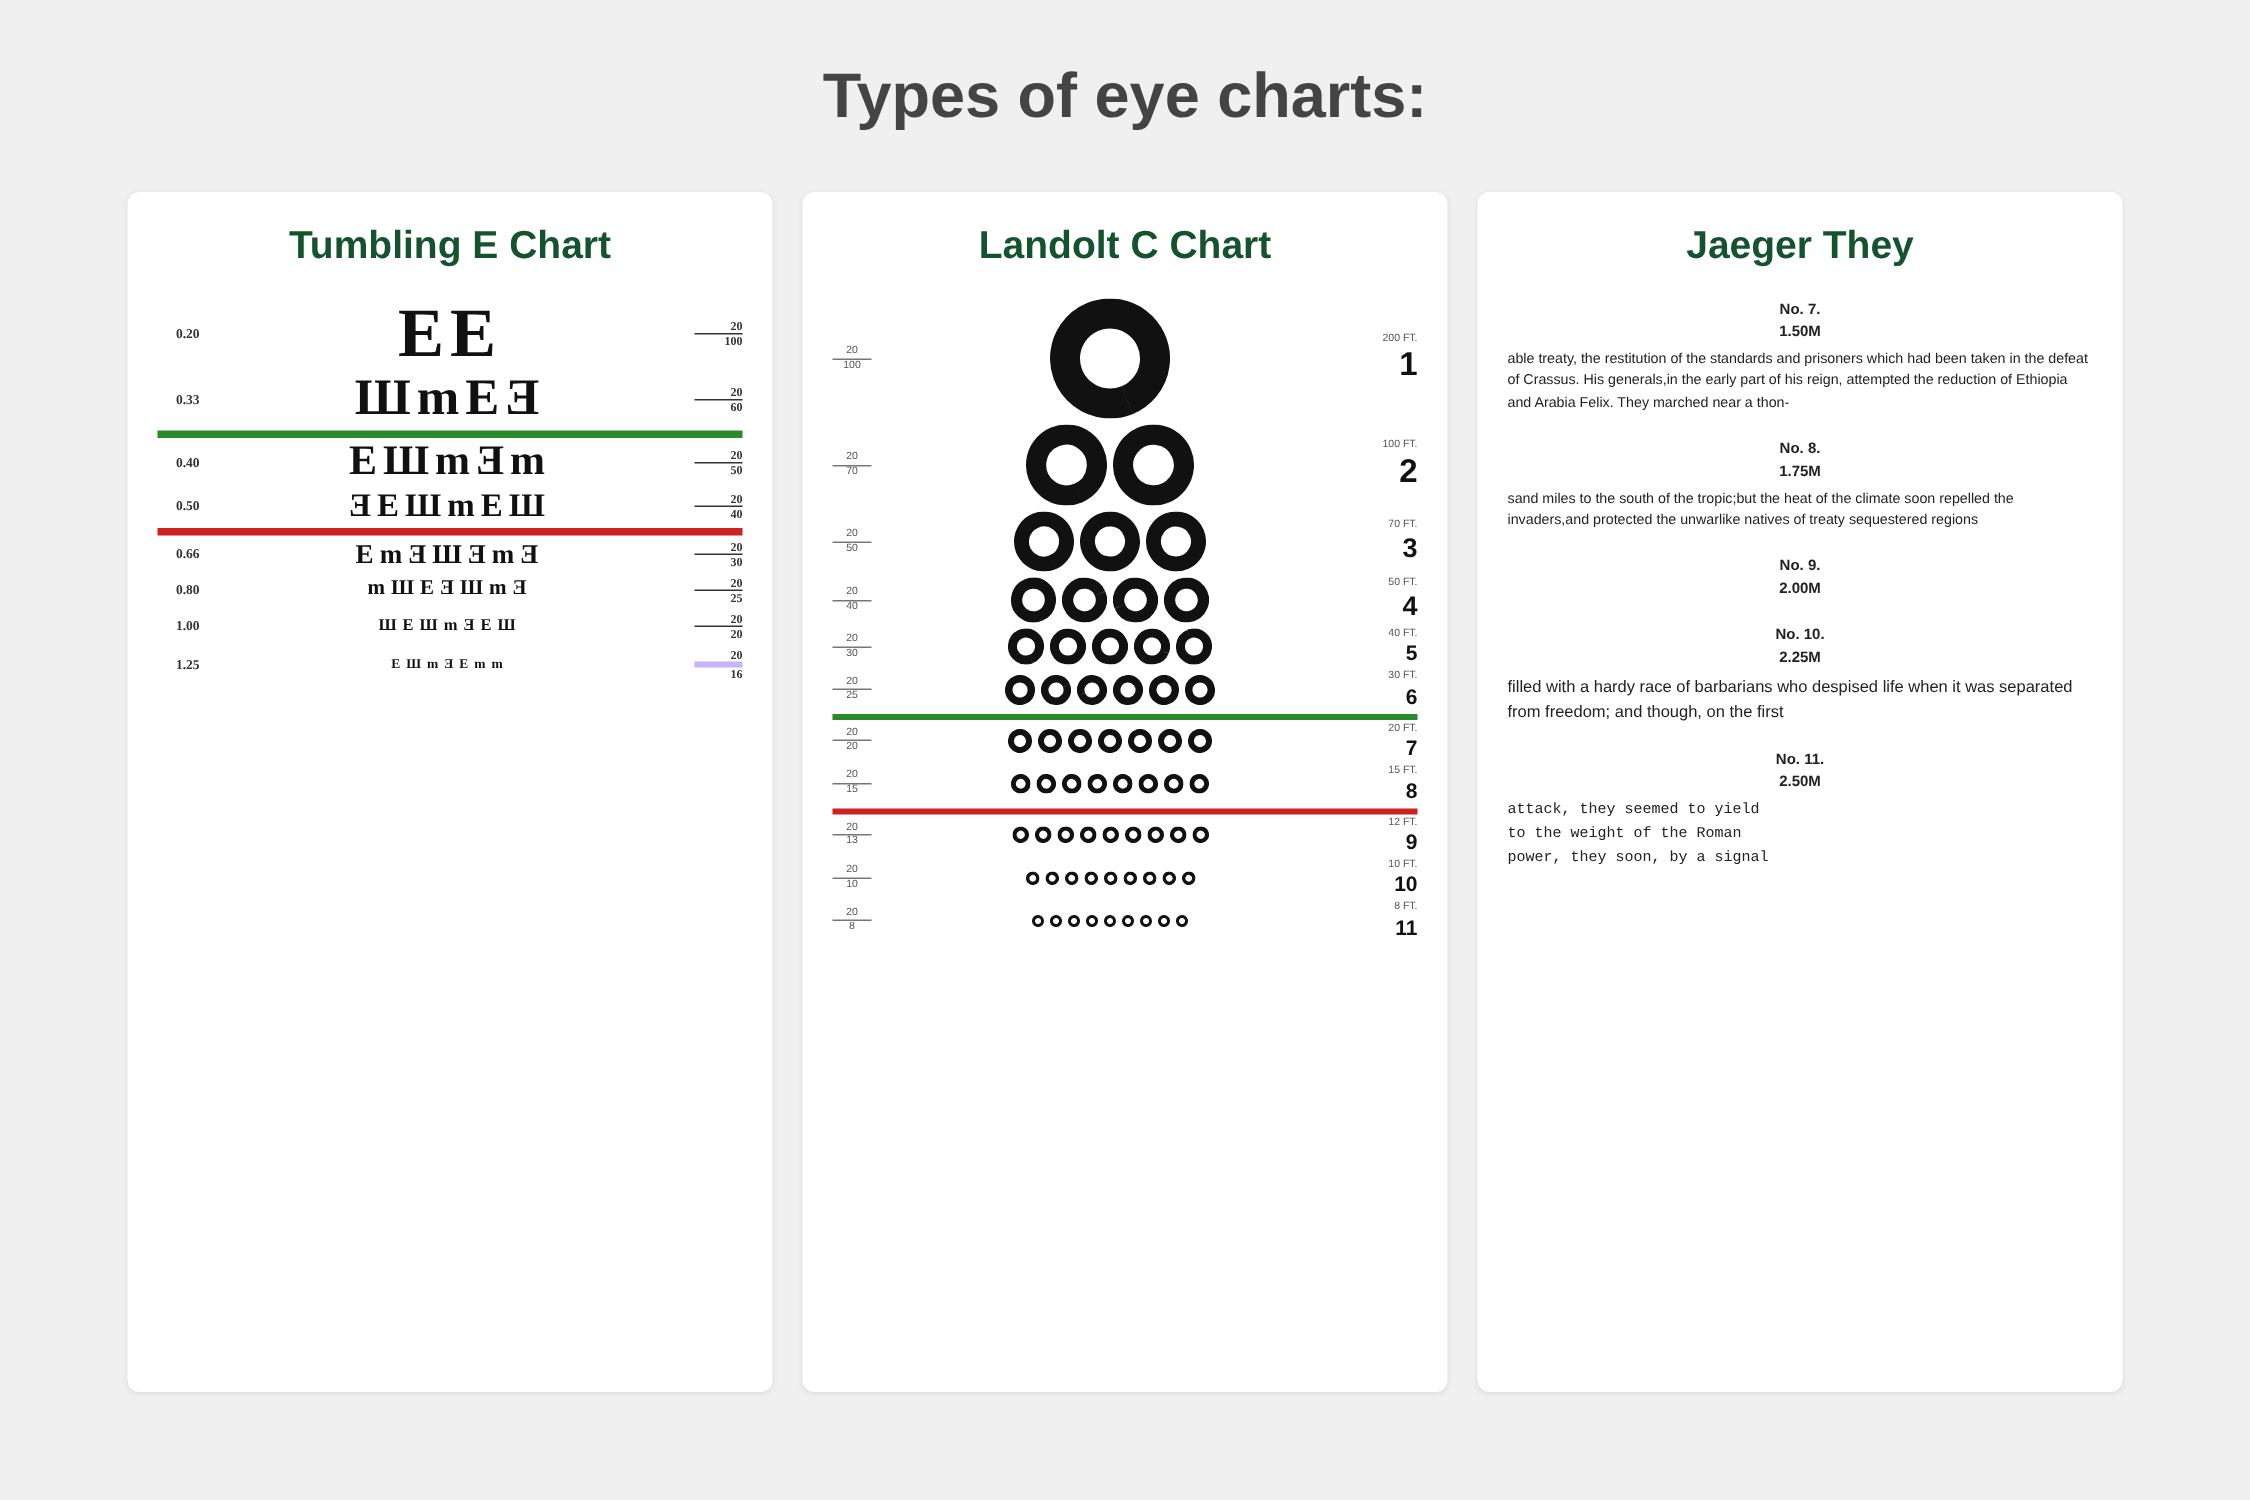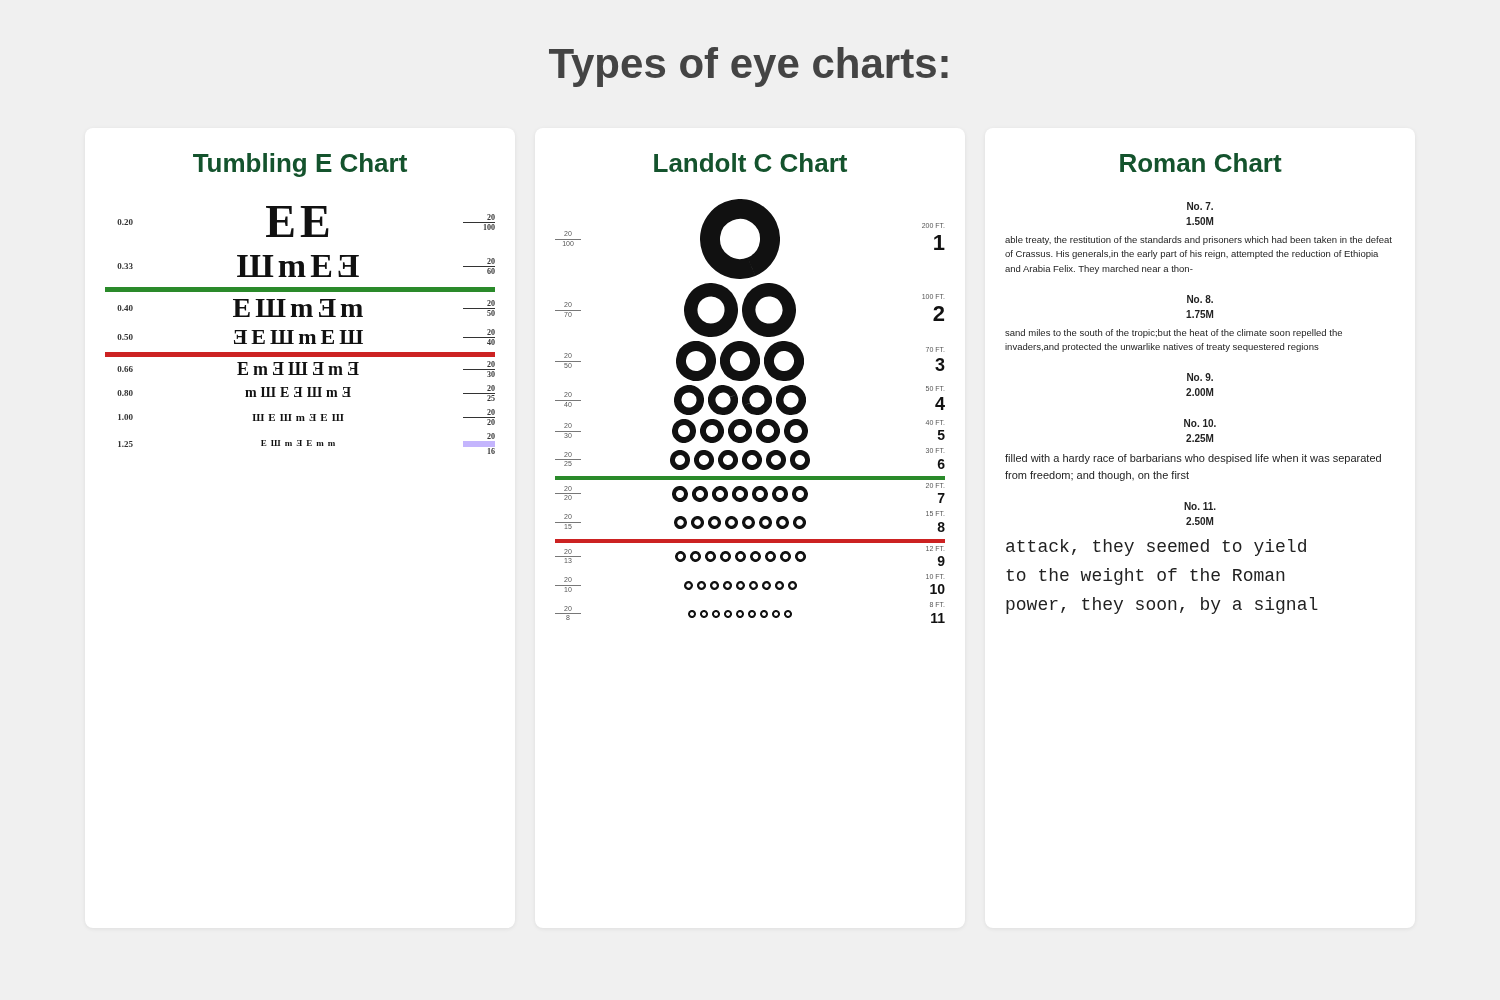--- a/index.html
+++ b/index.html
@@ -145,21 +145,21 @@
     .jaeger-text-medium {
       font-size: 11px;
       line-height: 1.5;
     }
     .jaeger-text-small {
       font-size: 9.5px;
       line-height: 1.5;
     }
     .jaeger-text-mono {
       font-family: 'Courier New', monospace;
-      font-size: 18px;
+      font-size: 10px;
       line-height: 1.6;
     }
 
     .c-green-bar {
       height: 4px;
       background: #2a8a2a;
       margin: 2px 0;
     }
     .c-red-bar {
       height: 4px;
@@ -263,21 +263,21 @@
           <span class="e-label-left">1.25</span>
           <div class="e-letters">
             <span style="font-size: 9px; line-height: 1;">E</span>
             <span style="font-size: 9px; line-height: 1;">Ш</span>
             <span style="font-size: 9px; line-height: 1;">m</span>
             <span style="font-size: 9px; line-height: 1;">Ǝ</span>
             <span style="font-size: 9px; line-height: 1;">E</span>
             <span style="font-size: 9px; line-height: 1;">m</span>
             <span style="font-size: 9px; line-height: 1;">m</span>
           </div>
-          <span class="e-label-right"><span style="font-size:8px">20<br><span style="border-top:6px solid #c4b5fd;display:block">16</span></span></span>
+          <span class="e-label-right"><span style="font-size:8px">20<br><span style="border-top:4px solid #c4b5fd;display:block">16</span></span></span>
         </div>
       </div>
   </div>
 
   <div class="chart-card">
     <div class="chart-title">Landolt C Chart</div>
     <div class="landolt-c" id="landolt-c-rows">
         <div class="c-row" style="margin-bottom: 4px;">
           <div class="c-label-left">
             <span style="font-size:7px;display:block;text-align:center">20<br><span style="border-top:1px solid #777;display:block;text-align:center">100</span></span>
@@ -554,21 +554,21 @@
             <svg width="8" height="8" viewBox="0 0 8 8">
               <path d="M 6.380060020873706 5.826284287026162 A 3 3 0 1 1 6.38188511482644 5.823903314259896" stroke="#111" stroke-width="2" fill="none" stroke-linecap="butt"></path>
             </svg>
           </div>
           <div class="c-label-right"><span style="font-size: 7px; display: block; line-height: 1.2; color: rgb(85, 85, 85);">8 FT.</span><span class="c-number" style="font-size: 14px;">11</span></div>
         </div>
       </div>
   </div>
 
   <div class="chart-card">
-    <div class="chart-title">Roman Chart</div>
+    <div class="chart-title">Jaeger They</div>
     <div class="jaeger-content" id="jaeger-entries">
         <div class="jaeger-entry">
           <div class="jaeger-number" style="white-space: pre;">No. 7.
 1.50M</div>
           <div class="jaeger-text-small" style="white-space: pre-wrap;">able treaty, the restitution of the standards and prisoners which had been taken in the defeat of Crassus. His generals,in the early part of his reign, attempted the reduction of Ethiopia and Arabia Felix. They marched near a thon-</div>
         </div>
         <div class="jaeger-entry">
           <div class="jaeger-number" style="white-space: pre;">No. 8.
 1.75M</div>
           <div class="jaeger-text-small" style="white-space: pre-wrap;">sand miles to the south of the tropic;but the heat of the climate soon repelled the invaders,and protected the unwarlike natives of treaty sequestered regions</div>

